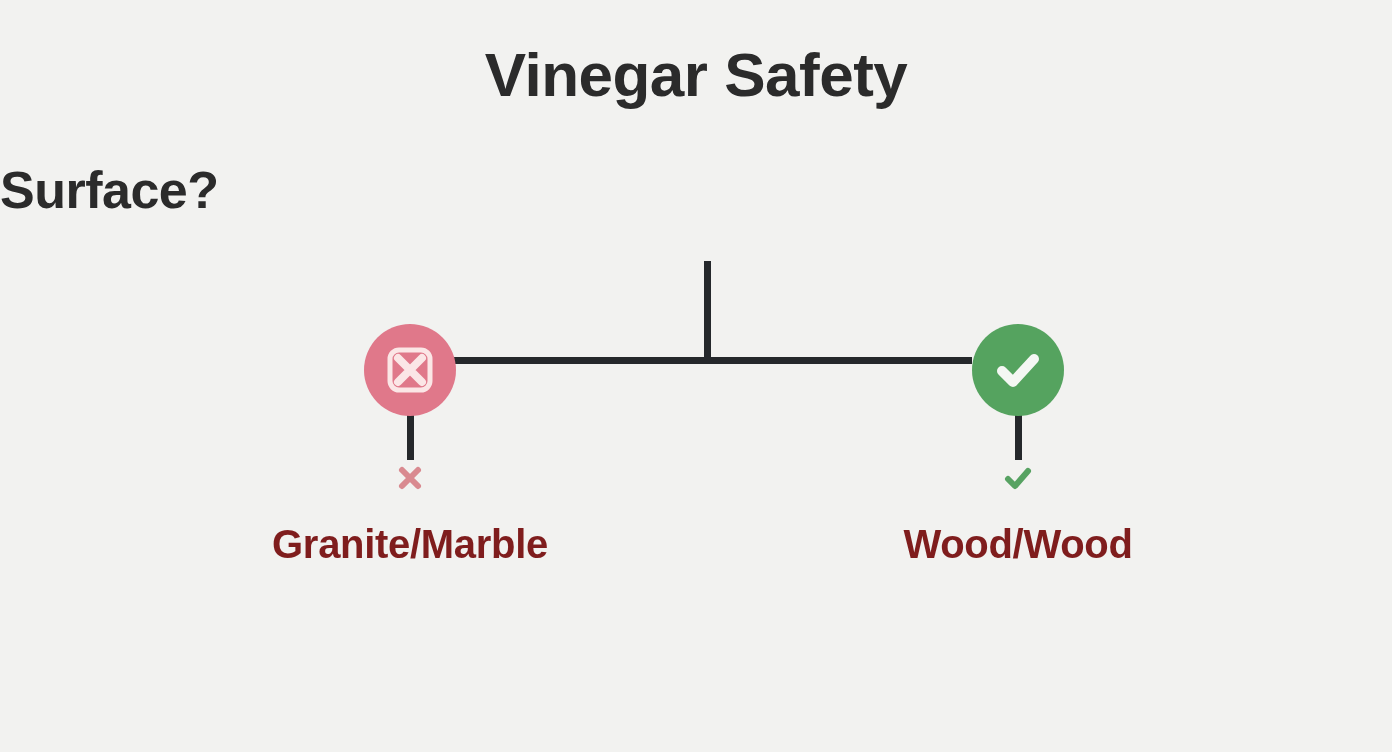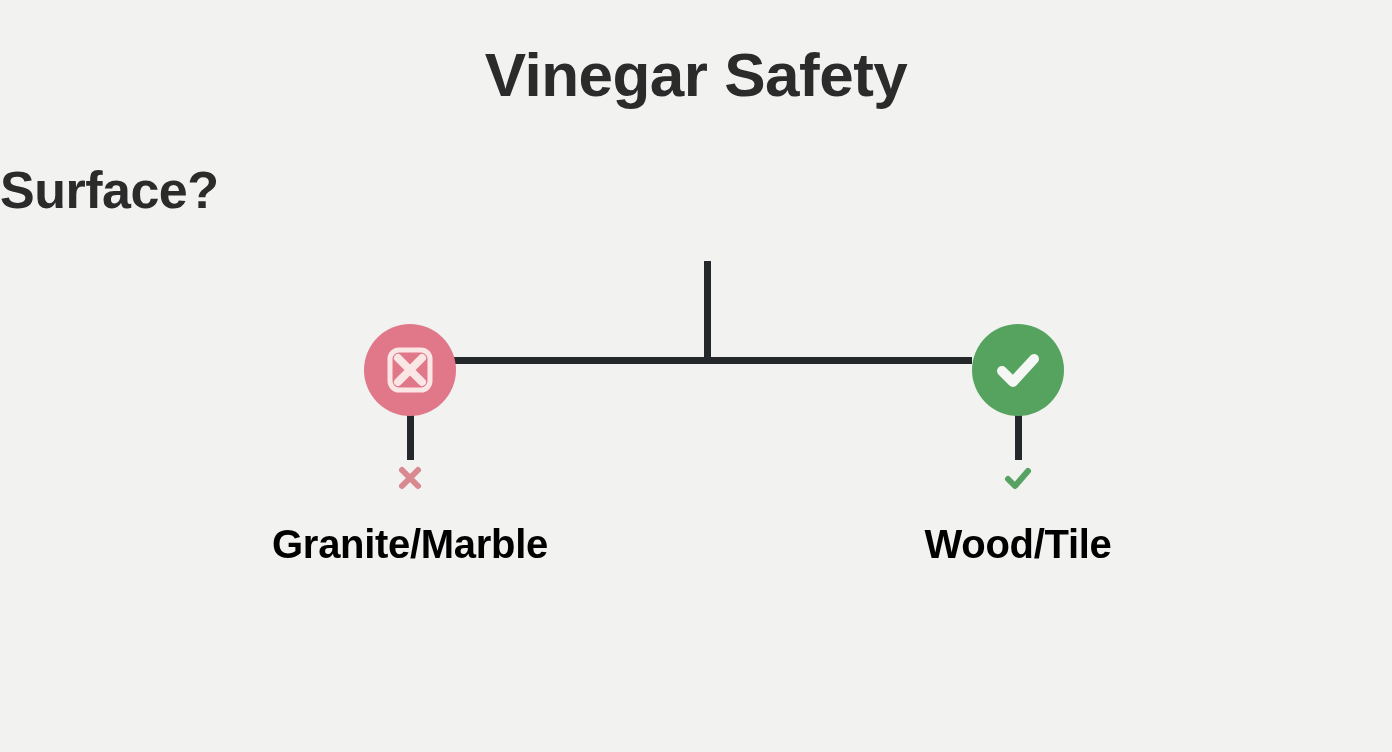--- a/index.html
+++ b/index.html
@@ -106,21 +106,21 @@
   .mark svg { display: block; }
 
   
   .leaf-label {
     position: absolute;
     top: 522px;
     text-align: center;
     font-size: 40px;
     font-weight: 700;
     letter-spacing: -0.3px;
-    color: #000000;
+    color: #7f1d1d;
     white-space: nowrap;
   }
   .leaf-label.left  { left: 110px;  width: 600px; }
   .leaf-label.right { left: 718px;  width: 600px; }
 </style>
 </head>
 <body>
 
 <div class="canvas">
 
@@ -162,15 +162,15 @@
   <div class="mark right">
     <span>
       <svg width="34" height="34" viewBox="0 0 34 34" aria-hidden="true">
         <path d="M7 18 L14 25 L27 10" fill="none" stroke="#57a262" stroke-width="6" stroke-linecap="round" stroke-linejoin="round"></path>
       </svg>
     </span>
   </div>
 
   <div class="leaf-label left">Granite/Marble</div>
 
-  <div class="leaf-label right">Wood/Tile</div>
+  <div class="leaf-label right">Wood/Wood</div>
 
 </div>
 
 </body></html>

